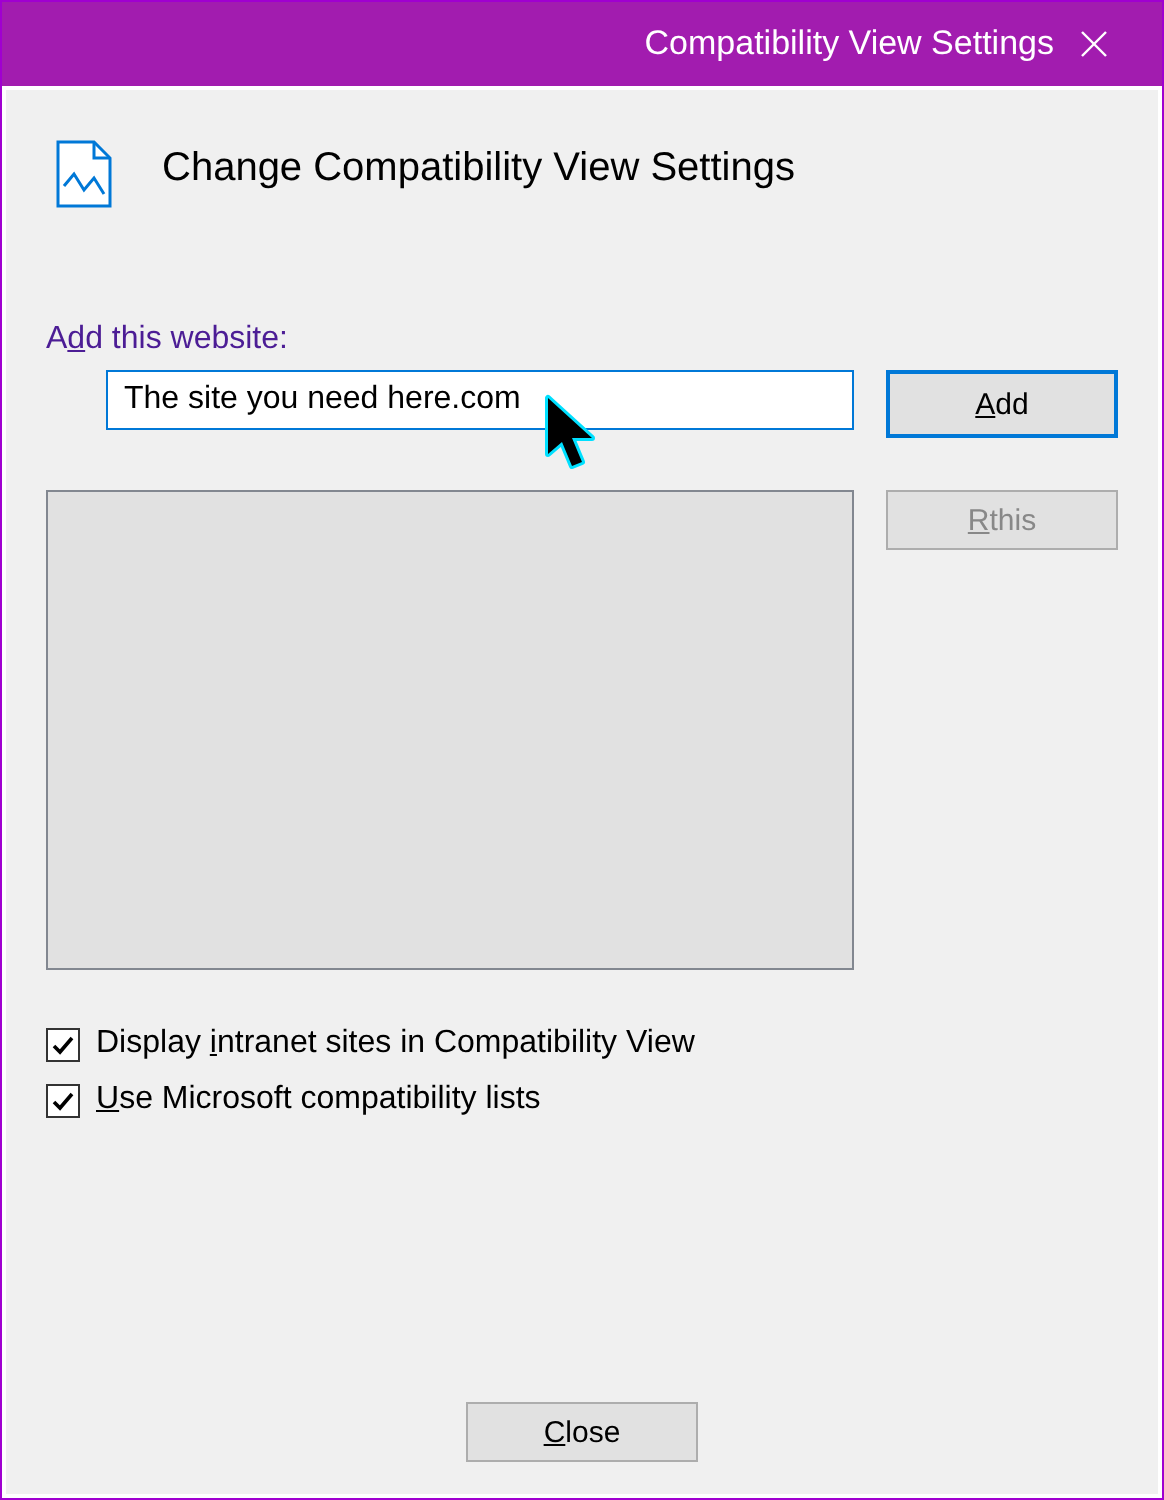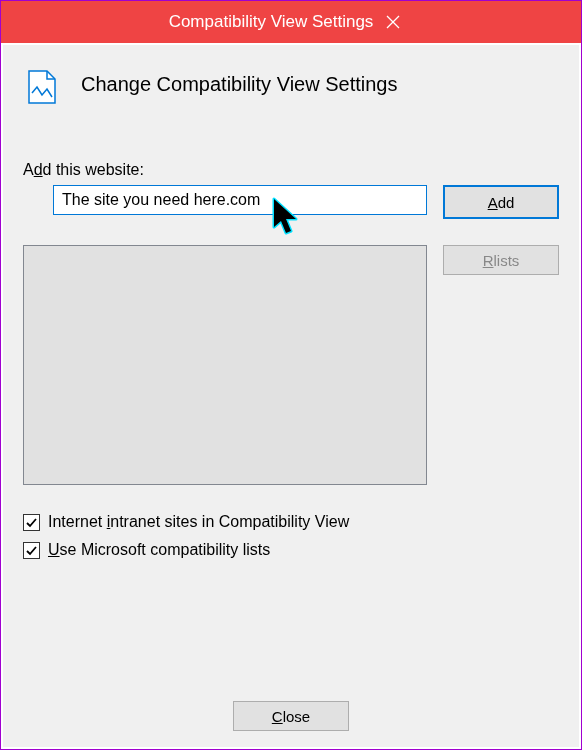--- a/index.html
+++ b/index.html
@@ -16,27 +16,27 @@
     }
     .window {
       width: 582px;
       height: 750px;
       border: 1px solid #a000d0;
       display: flex;
       flex-direction: column;
       background: #ffffff;
     }
     .titlebar {
-      background: #ef4444;
+      background: #a21caf;
       color: #ffffff;
       height: 42px;
       display: flex;
       align-items: center;
       padding: 0 14px;
-      justify-content: center;
+      justify-content: flex-end;
     }
     .titlebar .title {
       font-size: 17px;
       font-weight: 400;
     }
     .close-x {
       width: 40px;
       height: 42px;
       display: flex;
       align-items: center;
@@ -69,21 +69,21 @@
       height: 36px;
       flex-shrink: 0;
     }
     .header-text {
       font-size: 20px;
       color: #000000;
       padding-top: 4px;
     }
     .label {
       font-size: 16px;
-      color: #000000;
+      color: #4c1d95;
       margin-bottom: 6px;
     }
     .input-row {
       display: flex;
       gap: 16px;
       align-items: flex-start;
       margin-bottom: 26px;
       position: relative;
       padding-left: 30px;
     }
@@ -218,32 +218,32 @@
       <input type="text" class="text-input" value="The site you need here.com" style="">
       <button class="btn primary">
         <span class="underline-first">A</span><span>dd</span>
       </button>
     </div>
 
 
     <div class="list-row">
       <div class="listbox"></div>
       <button class="btn remove-btn-pos" disabled="">
-        <span class="underline-first">R</span><span>lists</span>
+        <span class="underline-first">R</span><span>this</span>
       </button>
     </div>
 
     <div class="checkbox-row">
       <div class="checkbox">
         <svg viewBox="0 0 13 13">
           <path d="M 2 7 L 5 10 L 11 3" fill="none" stroke="#000000" stroke-width="1.8"></path>
         </svg>
       </div>
       <span>
-        <span>Internet </span><span class="underline-first">i</span><span>ntranet sites in Compatibility View</span>
+        <span>Display </span><span class="underline-first">i</span><span>ntranet sites in Compatibility View</span>
       </span>
     </div>
 
     <div class="checkbox-row">
       <div class="checkbox">
         <svg viewBox="0 0 13 13">
           <path d="M 2 7 L 5 10 L 11 3" fill="none" stroke="#000000" stroke-width="1.8"></path>
         </svg>
       </div>
       <span>

